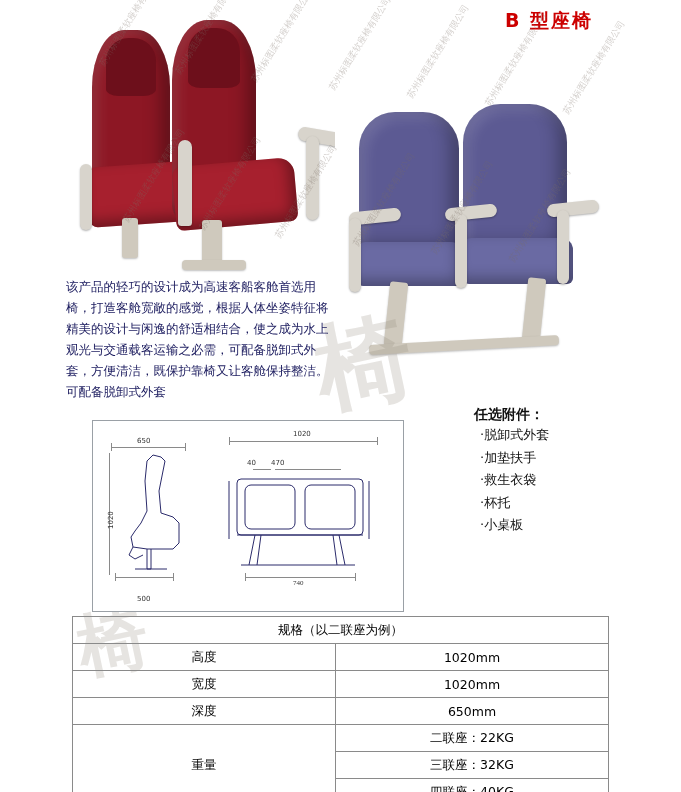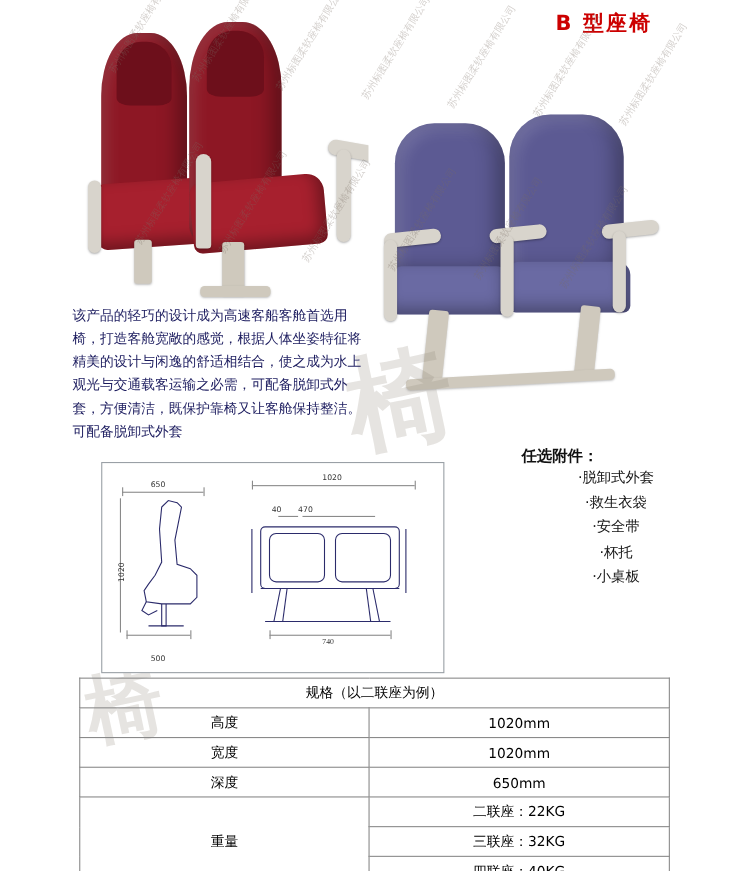--- a/index.html
+++ b/index.html
@@ -142,21 +142,20 @@
   }
   .acc-list {
     position: absolute;
     left: 480px;
     top: 424px;
     width: 160px;
     font-size: 13px;
     line-height: 22.5px;
     font-family: "DejaVu Sans", sans-serif;
     color: #111;
-    text-align: center;
   }
   .acc-list div { white-space: nowrap; }
 
   
   .drawbox {
     position: absolute;
     left: 92px;
     top: 420px;
     width: 310px;
     height: 190px;
@@ -263,22 +262,22 @@
   <div class="wm" style="left:428px; top:250px;">苏州标图柔软座椅有限公司</div>
   <div class="wm" style="left:506px; top:258px;">苏州标图柔软座椅有限公司</div>
   <div class="wm-big" style="left:316px; top:300px;">椅</div>
   <div class="wm-big" style="left:78px; top:596px; font-size:70px;">椅</div>
 
   <div class="desc">该产品的轻巧的设计成为高速客船客舱首选用椅，打造客舱宽敞的感觉，根据人体坐姿特征将精美的设计与闲逸的舒适相结合，使之成为水上观光与交通载客运输之必需，可配备脱卸式外套，方便清洁，既保护靠椅又让客舱保持整洁。可配备脱卸式外套</div>
 
   <div class="acc-title">任选附件：</div>
   <div class="acc-list">
     <div>·脱卸式外套</div>
+    <div>·加垫扶手</div>
     <div>·救生衣袋</div>
-    <div>·安全带</div>
     <div>·杯托</div>
     <div>·小桌板</div>
   </div>
 
   <div class="drawbox">
 
     <svg width="120" height="130" style="position:absolute; left:20px; top:30px;">
       <polyline points="48,6 40,4 34,10 32,30 34,60 28,72 22,80 18,86 20,96 34,98 60,98 66,92 66,72 60,66 48,62 46,40 50,20 52,10 48,6" fill="none" stroke="#2b2b6b" stroke-width="1"></polyline>
       <polyline points="34,98 34,118 38,118 38,98" fill="none" stroke="#2b2b6b" stroke-width="1"></polyline>
       <polyline points="22,118 54,118" fill="none" stroke="#2b2b6b" stroke-width="1"></polyline>

